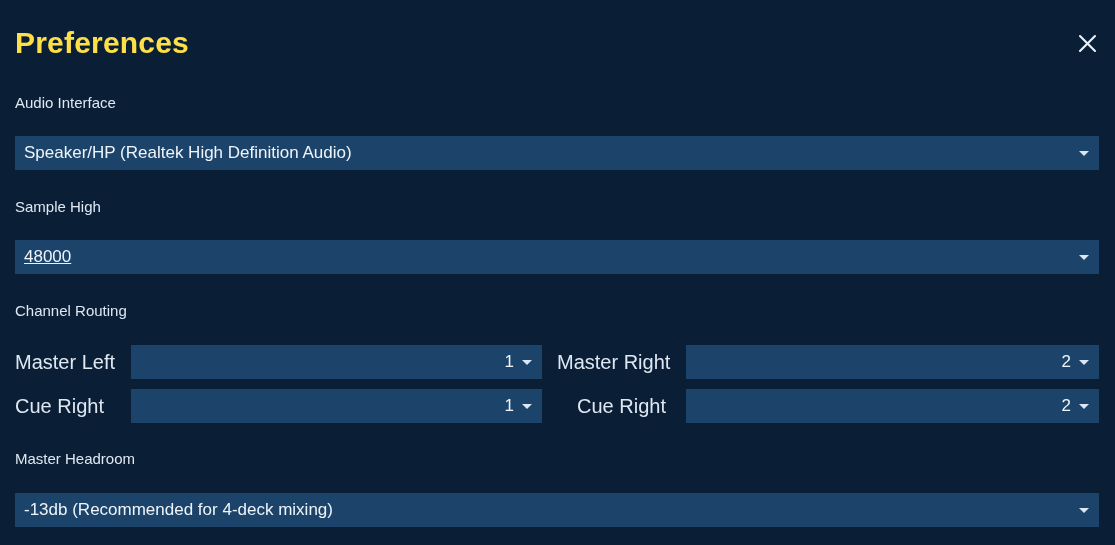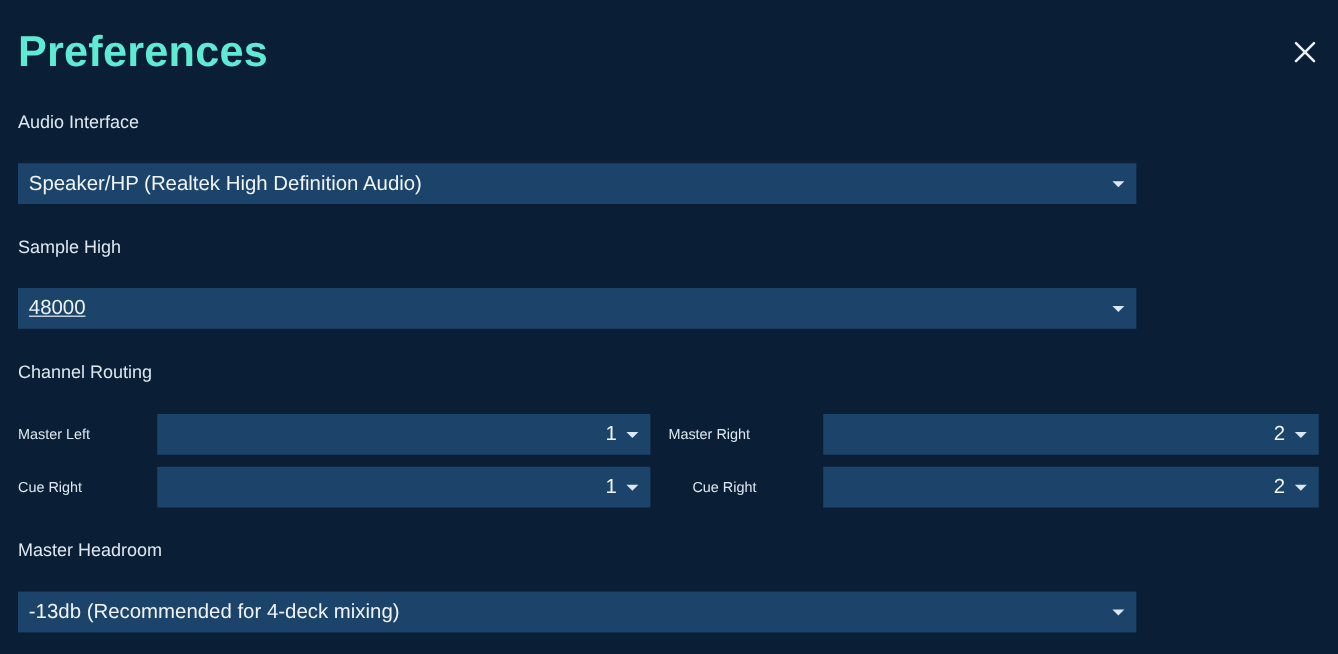--- a/index.html
+++ b/index.html
@@ -20,24 +20,24 @@
   .titlebar {
     position: absolute;
     left: 0; top: 0;
     width: 1115px;
     height: 80px;
   }
   .page-title {
     position: absolute;
     left: 15px;
     top: 24px;
-    font-size: 36px;
+    font-size: 30px;
     font-weight: 600;
     letter-spacing: 0.2px;
-    color: #5eead4;
+    color: #fde047;
     line-height: 38px;
     white-space: nowrap;
   }
   .close-btn {
     position: absolute;
     left: 1071px;
     top: 27px;
     width: 32px;
     height: 32px;
     display: flex;
@@ -69,21 +69,21 @@
   }
   .dropdown .dd-value {
     font-size: 17px;
     color: #eef4fa;
     white-space: nowrap;
     overflow: hidden;
     text-overflow: ellipsis;
   }
   .dropdown.full {
     left: 15px;
-    width: 932px;
+    width: 1084px;
     padding: 0 26px 0 9px;
   }
   .dropdown.full .dd-value { flex: 1; text-align: left; }
 
   .dd-arrow {
     position: absolute;
     right: 10px;
     top: 50%;
     margin-top: -2px;
     width: 0; height: 0;
@@ -103,21 +103,21 @@
     padding-right: 28px;
     box-sizing: border-box;
     cursor: pointer;
   }
   .routing-field .dd-value {
     font-size: 17px;
     color: #eef4fa;
   }
   .routing-label {
     position: absolute;
-    font-size: 12px;
+    font-size: 20px;
     color: #dfe8f2;
     line-height: 22px;
     white-space: nowrap;
   }
 </style>
 </head>
 <body>
 
 <div class="titlebar">
   <div class="page-title">Preferences</div>

